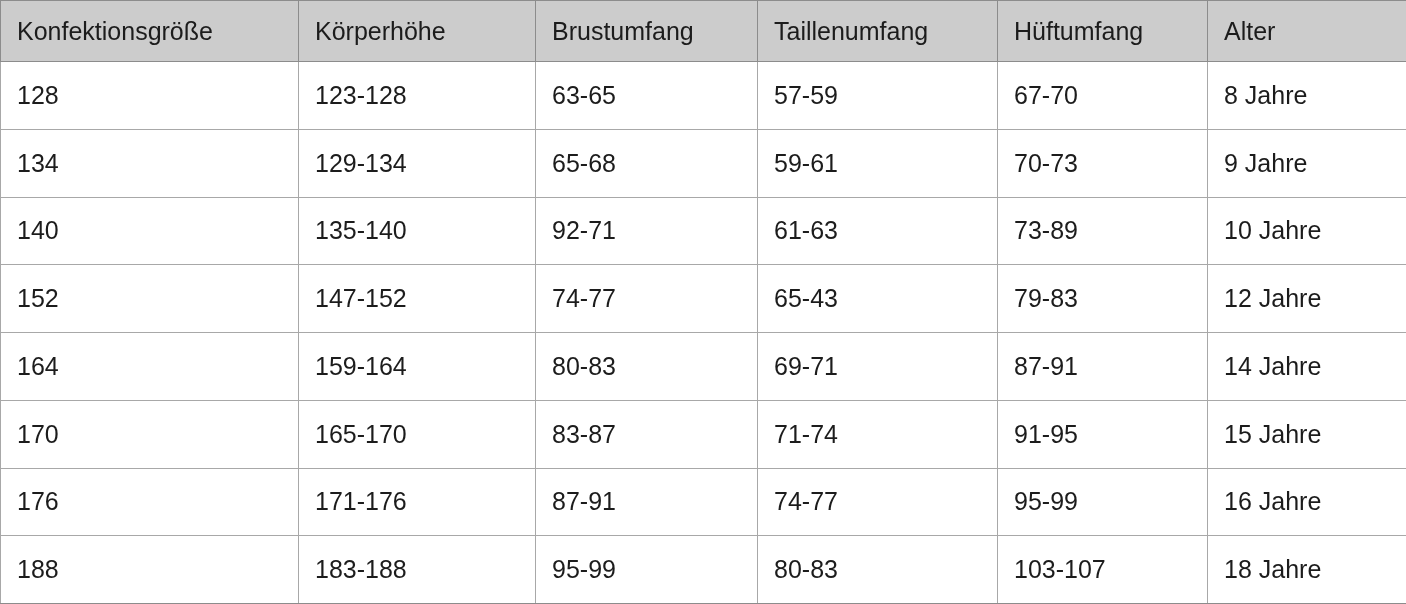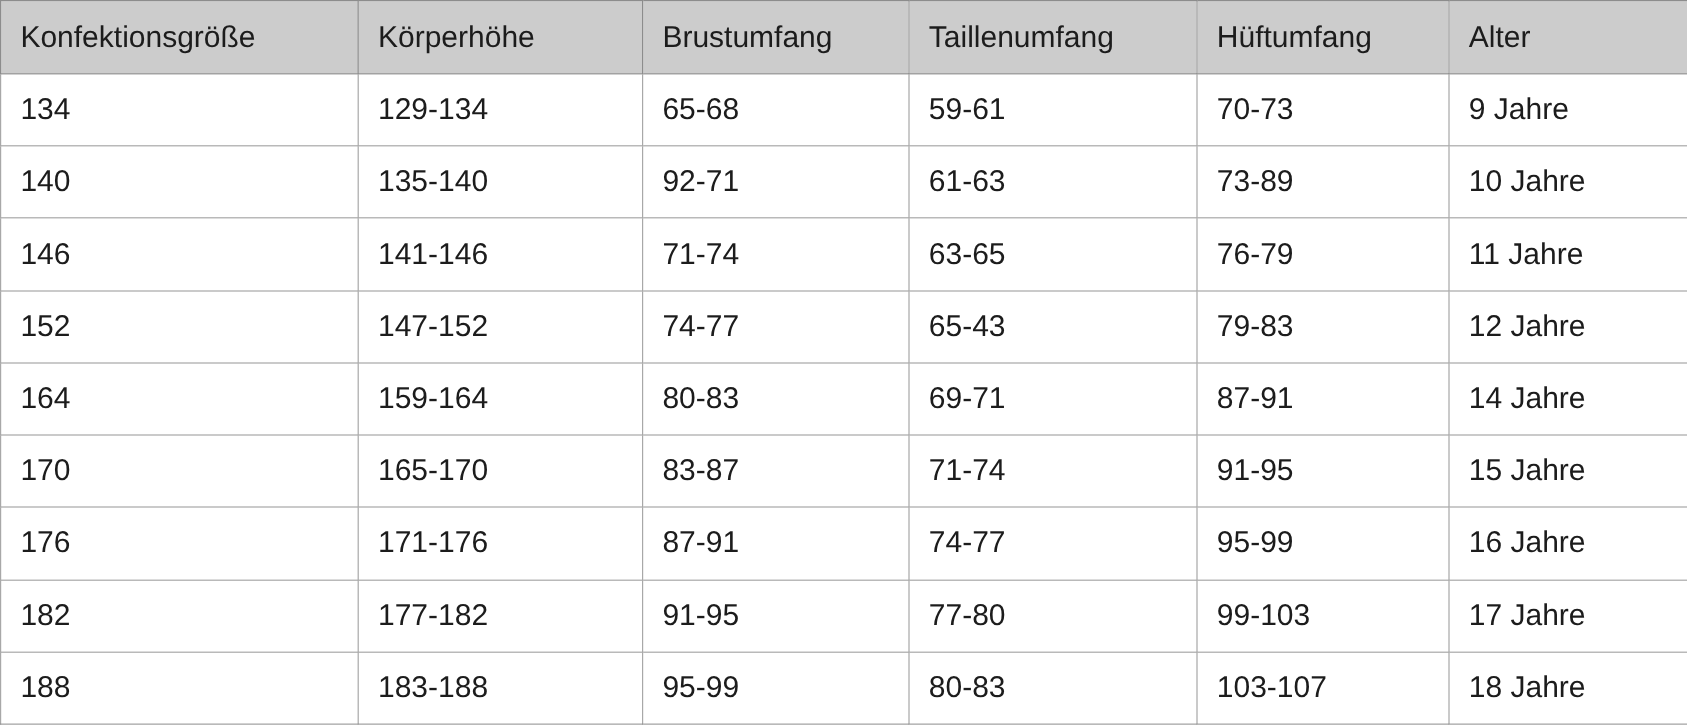--- a/index.html
+++ b/index.html
@@ -78,42 +78,42 @@
         <th>Konfektionsgröße</th>
         <th>Körperhöhe</th>
         <th>Brustumfang</th>
         <th>Taillenumfang</th>
         <th>Hüftumfang</th>
         <th>Alter</th>
       </tr>
     </thead>
     <tbody>
       <tr>
+        <td>128</td>
+        <td>123-128</td>
+        <td>63-65</td>
+        <td>57-59</td>
+        <td>67-70</td>
+        <td>8 Jahre</td>
+      </tr>
+      <tr>
         <td>134</td>
         <td>129-134</td>
         <td>65-68</td>
         <td>59-61</td>
         <td>70-73</td>
         <td>9 Jahre</td>
       </tr>
       <tr>
         <td>140</td>
         <td>135-140</td>
         <td>92-71</td>
         <td>61-63</td>
         <td>73-89</td>
         <td>10 Jahre</td>
-      </tr>
-      <tr>
-        <td>146</td>
-        <td>141-146</td>
-        <td>71-74</td>
-        <td>63-65</td>
-        <td>76-79</td>
-        <td>11 Jahre</td>
       </tr>
       <tr>
         <td>152</td>
         <td>147-152</td>
         <td>74-77</td>
         <td>65-43</td>
         <td>79-83</td>
         <td>12 Jahre</td>
       </tr>
       <tr>
@@ -134,28 +134,20 @@
       </tr>
       <tr>
         <td>176</td>
         <td>171-176</td>
         <td>87-91</td>
         <td>74-77</td>
         <td>95-99</td>
         <td>16 Jahre</td>
       </tr>
       <tr>
-        <td>182</td>
-        <td>177-182</td>
-        <td>91-95</td>
-        <td>77-80</td>
-        <td>99-103</td>
-        <td>17 Jahre</td>
-      </tr>
-      <tr>
         <td>188</td>
         <td>183-188</td>
         <td>95-99</td>
         <td>80-83</td>
         <td>103-107</td>
         <td>18 Jahre</td>
       </tr>
     </tbody>
   </table>
 </div>

